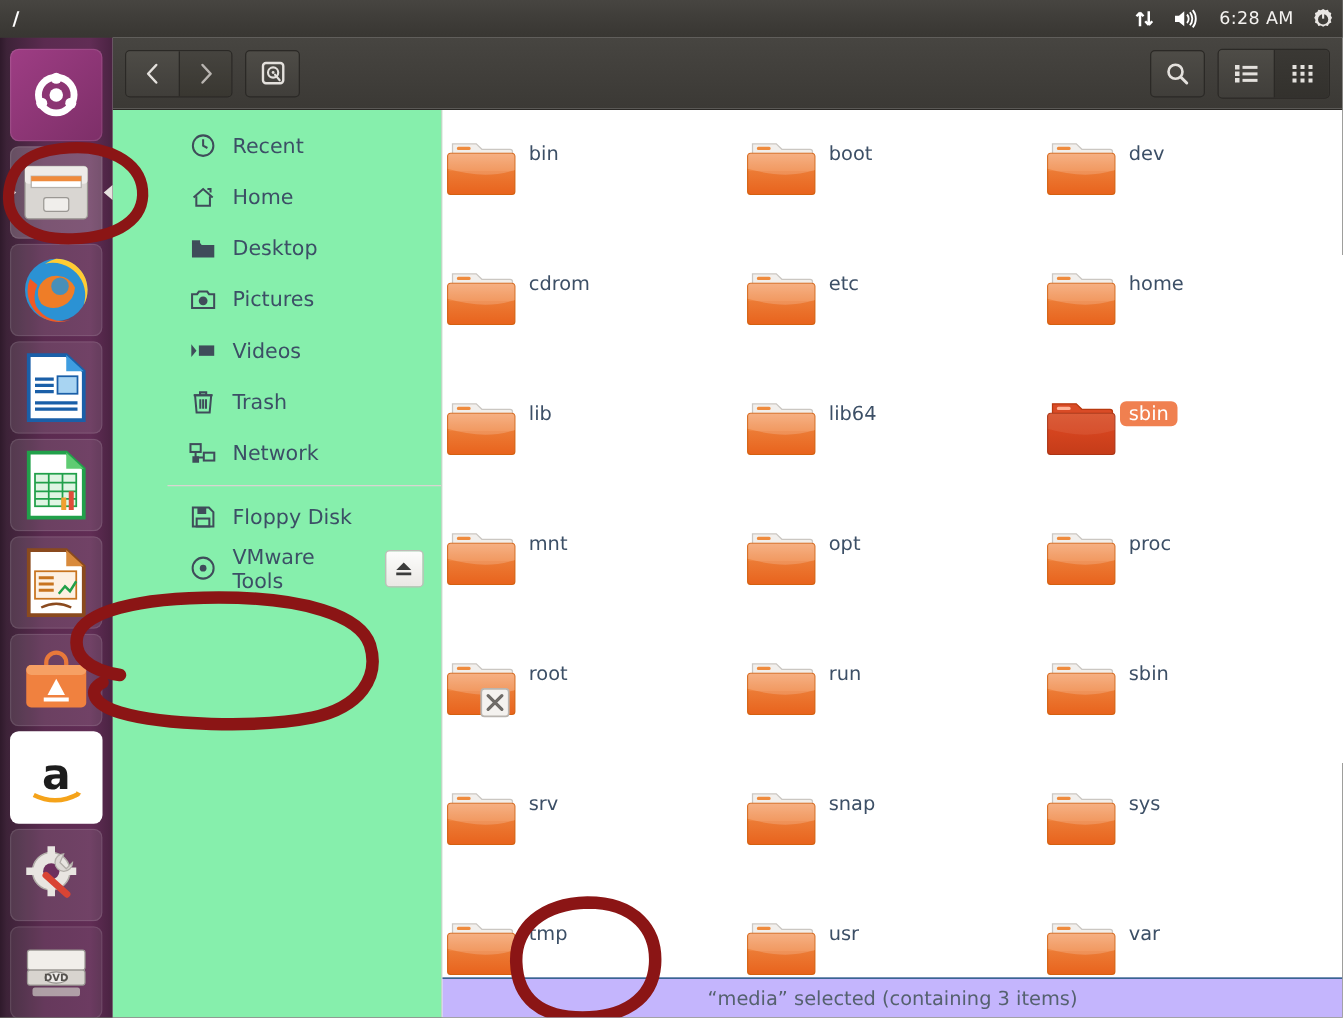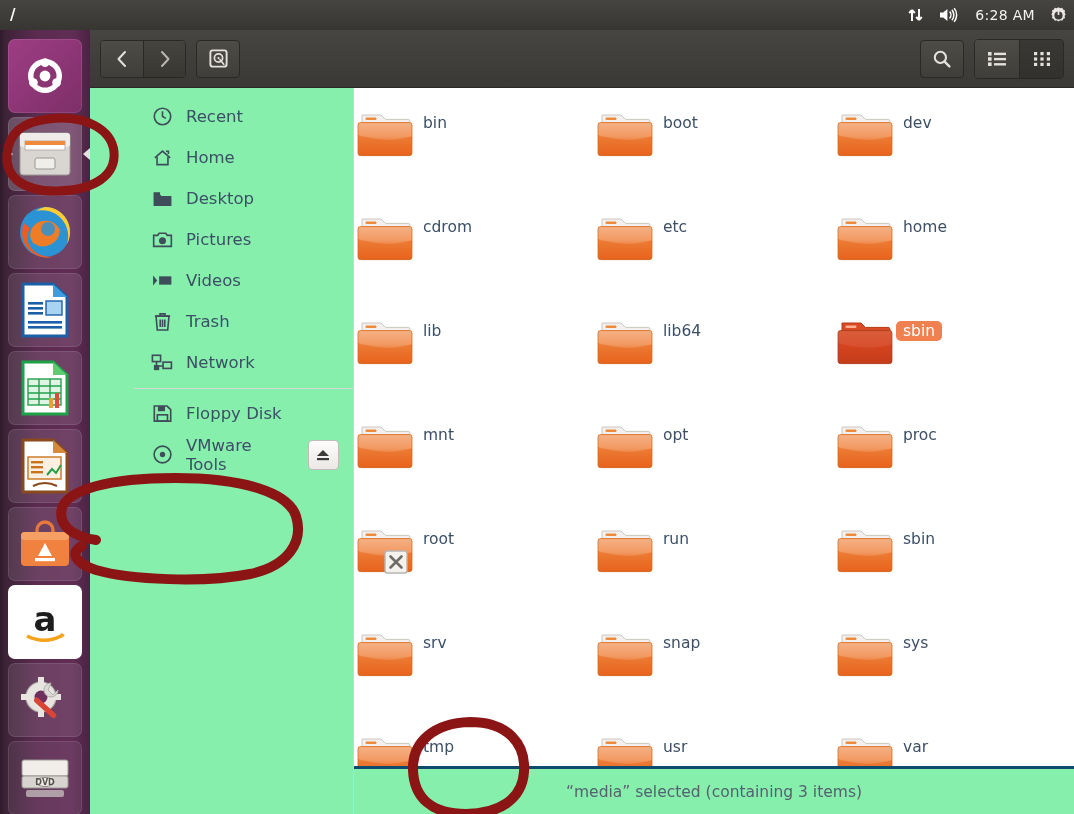--- a/index.html
+++ b/index.html
@@ -111,22 +111,22 @@
   }
   .fname{
     font-size:15.5px; color:#3c4f66; margin-top:5px; padding:1px 7px; border-radius:5px;
     white-space:nowrap;
   }
   .fitem.selected .fname{ background:#f08050; color:#ffffff; }
   .folder{ position:relative; width:62px; height:54px; }
 
   
   #statusbar{
-    position:absolute; left:264px; right:0; bottom:0; height:48px;
-    background:#86efac; border-top:3px solid #0c4a6e;
+    position:absolute; left:264px; right:0; bottom:0; height:32px;
+    background:#c4b5fd; border-top:1px solid #0c4a6e;
     display:flex; align-items:center; justify-content:center;
     font-size:15.5px; color:#55616f; z-index:45;
   }
 
   
   #annot{ position:absolute; left:0; top:0; width:1074px; height:814px; z-index:90; pointer-events:none; }
 </style>
 </head>
 <body>
 

